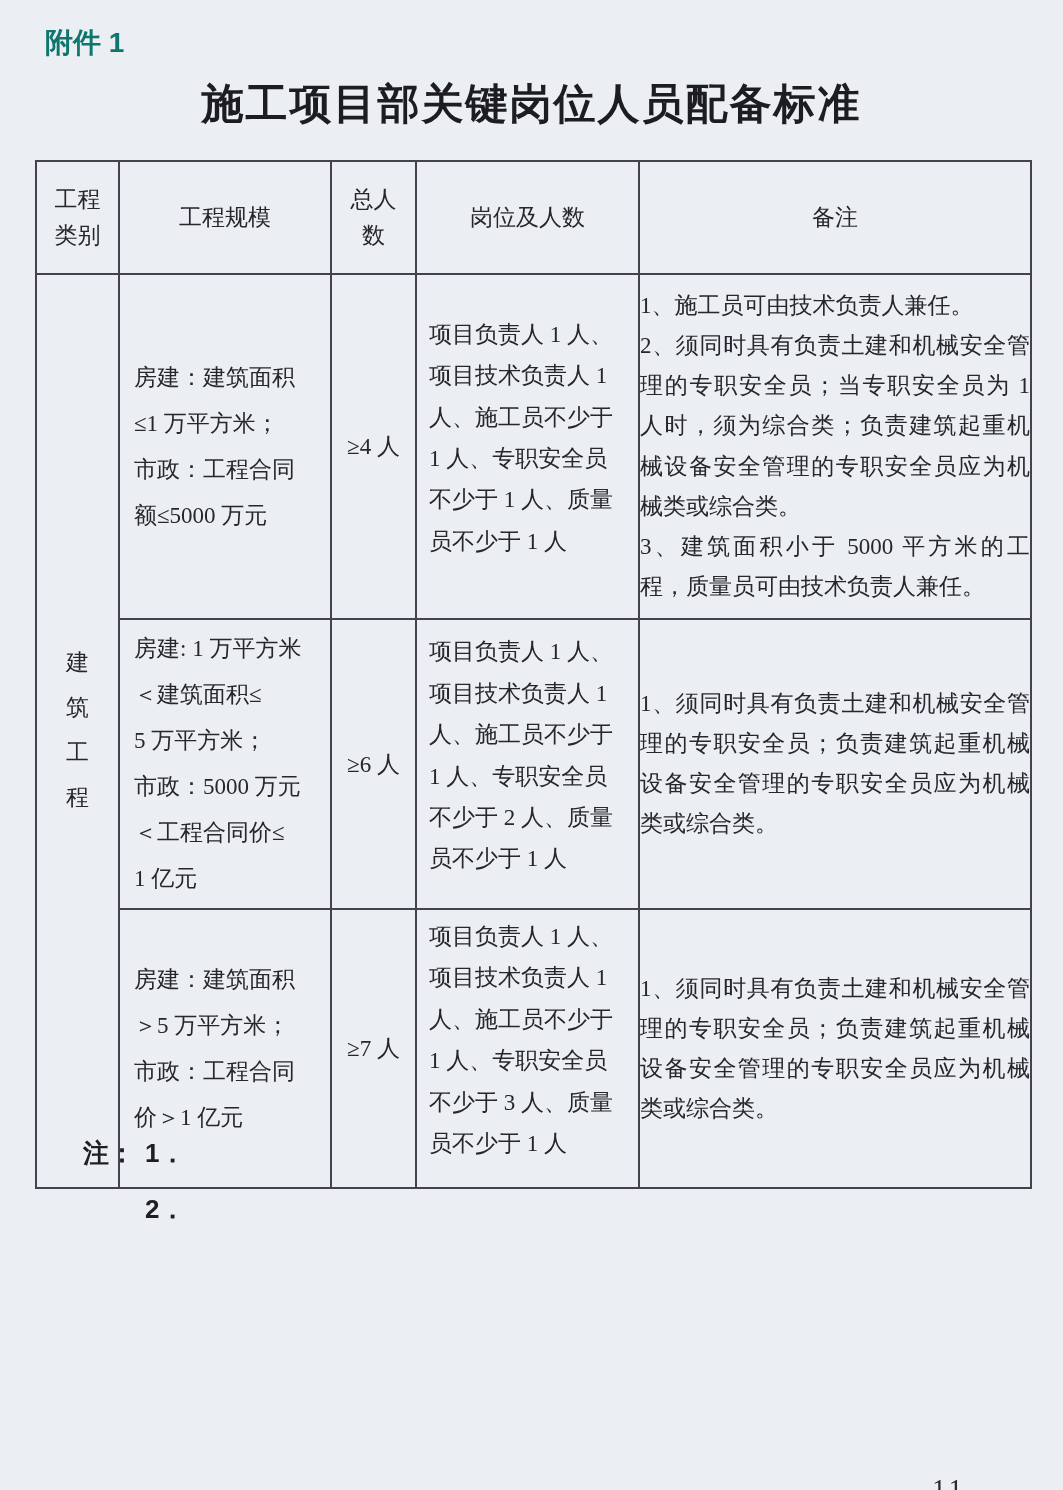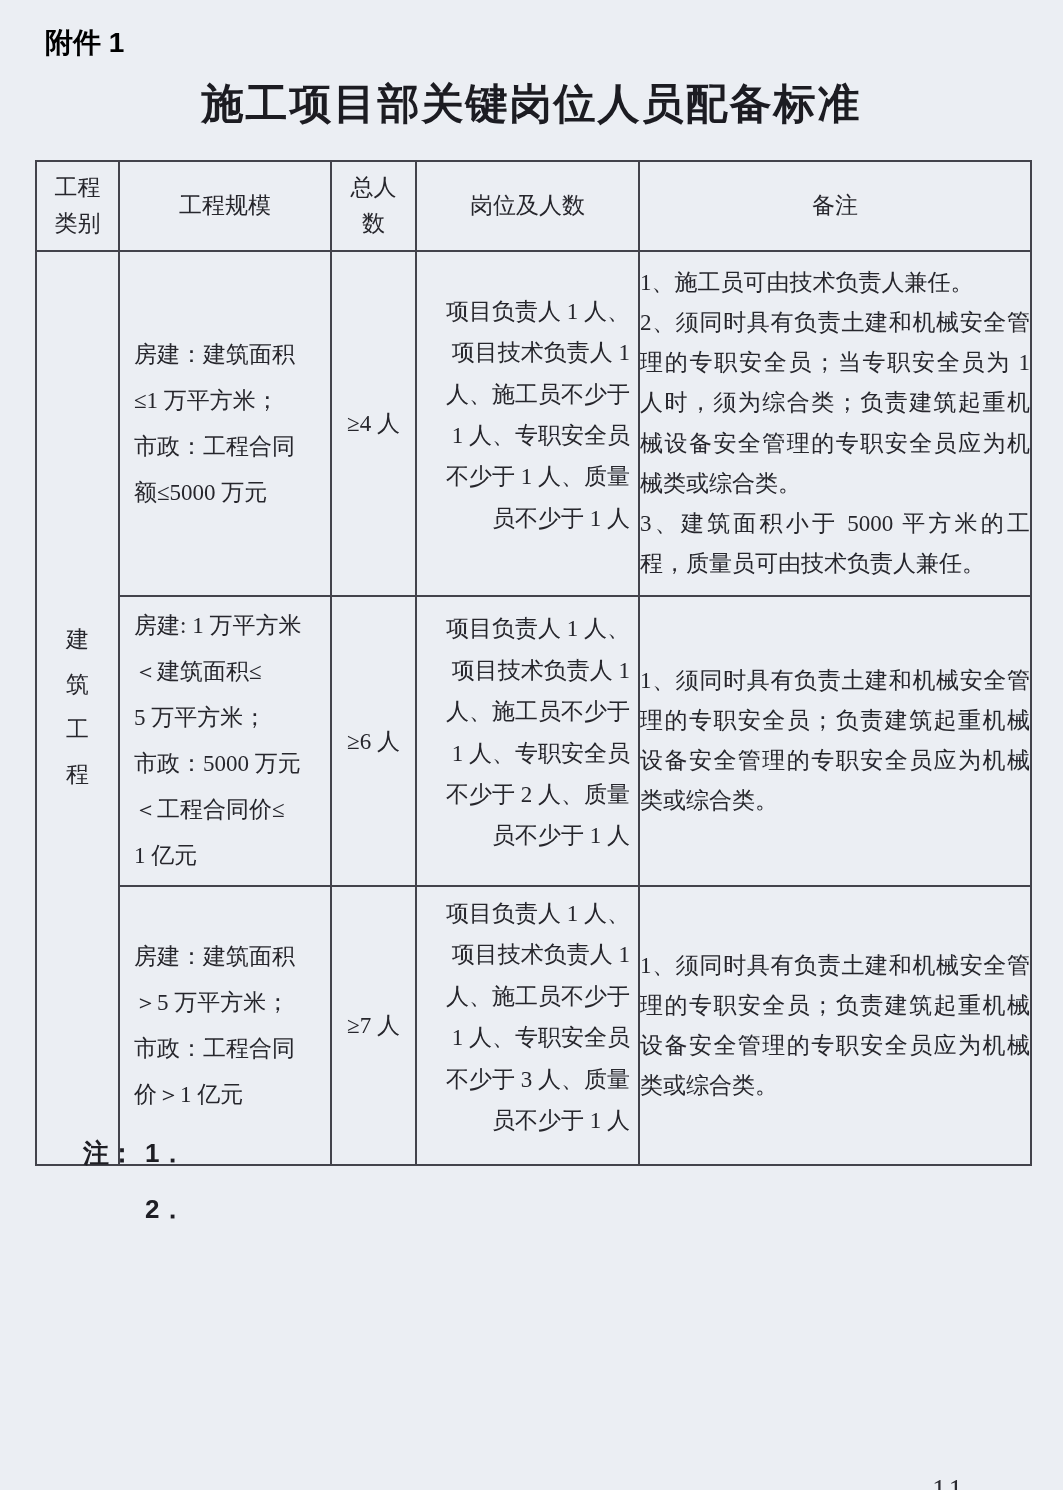--- a/index.html
+++ b/index.html
@@ -11,21 +11,21 @@
   .page{
     position:relative;
     width:1063px;height:1490px;
     margin:0 auto;
     background:#ebeef3;
     overflow:hidden;
   }
   .attachment{
     position:absolute;top:24px;left:45px;
     font-family:"Liberation Sans","DejaVu Sans",sans-serif;
-    font-size:28px;font-weight:600;color:#000000;
+    font-size:28px;font-weight:600;color:#0f766e;
   }
   .title{
     position:absolute;top:76px;left:0;width:100%;
     text-align:center;
     font-family:"Liberation Sans","DejaVu Sans",sans-serif;
     font-size:42px;font-weight:800;letter-spacing:2px;color:#1c1c22;
   }
   table.doc-table{
     position:absolute;top:160px;left:35px;
     border-collapse:collapse;table-layout:fixed;
@@ -50,21 +50,21 @@
     text-align:left;
     padding:6px 10px 6px 14px;
     line-height:2.0;
     border-radius:14px;
   }
   .cell-total{
     text-align:center;
     font-size:24px;
   }
   .cell-positions{
-    text-align:right;
+    text-align:left;
     padding:6px 8px 23px 12px;
     line-height:1.8;
   }
   .cell-remarks{
     text-align:justify;
     padding:8px 0;
     line-height:1.74;
   }
   .notes{
     position:absolute;top:1126px;left:83px;width:952px;
@@ -92,21 +92,21 @@
 
   <table class="doc-table">
     <colgroup>
       <col style="width:83px">
       <col style="width:212px">
       <col style="width:85px">
       <col style="width:223px">
       <col style="width:392px">
     </colgroup>
     <tbody>
-        <tr style="height:90px">
+        <tr style="height:113px">
       <th class="th-cell pre">工程
 类别</th>
       <th class="th-cell">工程规模</th>
       <th class="th-cell pre">总人
 数</th>
       <th class="th-cell">岗位及人数</th>
       <th class="th-cell">备注</th>
     </tr>
     <tr style="height:345px">
       <td rowspan="3" class="cell-category pre">建

